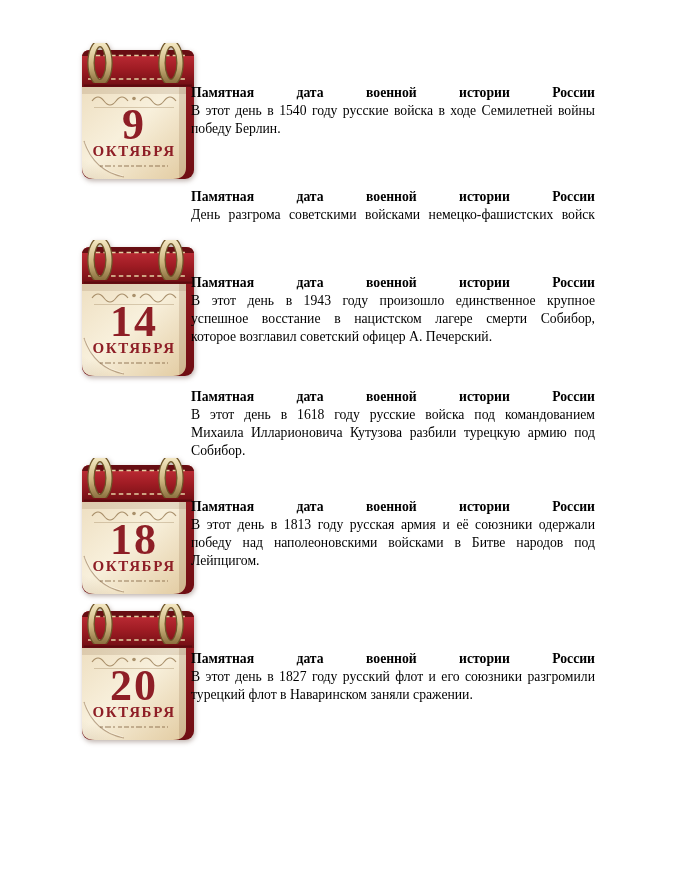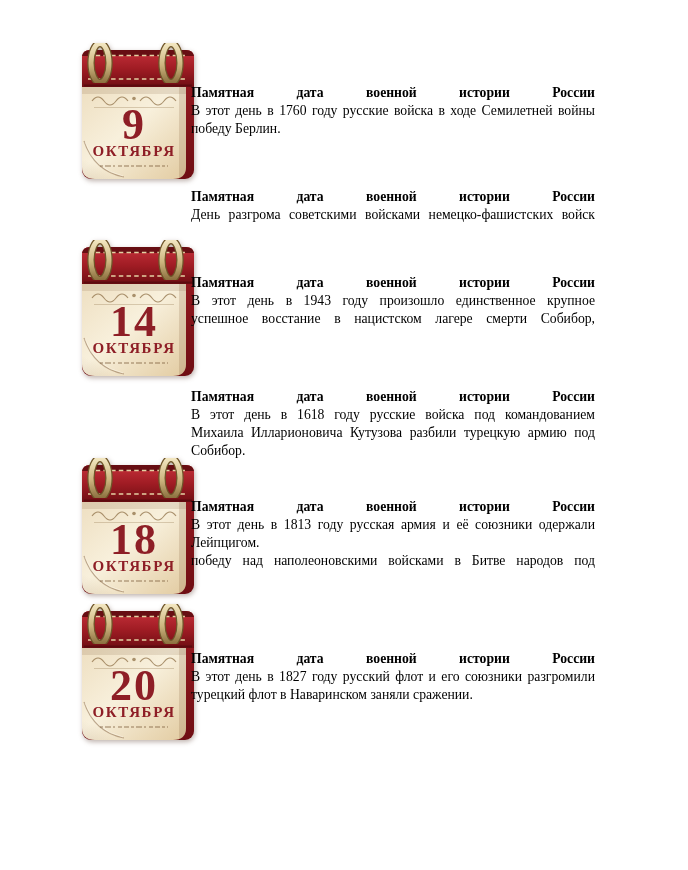--- a/index.html
+++ b/index.html
@@ -112,21 +112,21 @@
 
   <g clip-path="url(#ringclip_0)">
     <ellipse cx="22" cy="20" rx="9" ry="19.5" fill="none" stroke="#6e5529" stroke-width="7.5"></ellipse>
     <ellipse cx="22" cy="20" rx="9" ry="19.5" fill="none" stroke="url(#gold_0)" stroke-width="5"></ellipse>
     <ellipse cx="93" cy="20" rx="9" ry="19.5" fill="none" stroke="#6e5529" stroke-width="7.5"></ellipse>
     <ellipse cx="93" cy="20" rx="9" ry="19.5" fill="none" stroke="url(#gold_0)" stroke-width="5"></ellipse>
   </g>
 </svg></div>
     <section class="entry" style="top: 84px;">
       <div class="entry-heading">Памятная дата военной истории России</div>
-      <div class="entry-line">В этот день в 1760 году русские войска в ходе Семилетней войны</div>
+      <div class="entry-line">В этот день в 1540 году русские войска в ходе Семилетней войны</div>
       <div class="entry-line last">победу Берлин.</div>
     </section>
     <section class="entry" style="top: 188px;">
       <div class="entry-heading">Памятная дата военной истории России</div>
       <div class="entry-line">День разгрома советскими войсками немецко-фашистских войск</div>
     </section>
     <div class="calendar" style="top: 240px;">
 <svg width="120" height="138" viewBox="0 0 120 138">
   <defs>
     <linearGradient id="band_2" x1="0" y1="0" x2="0" y2="1">
@@ -194,20 +194,21 @@
     <ellipse cx="22" cy="20" rx="9" ry="19.5" fill="none" stroke="#6e5529" stroke-width="7.5"></ellipse>
     <ellipse cx="22" cy="20" rx="9" ry="19.5" fill="none" stroke="url(#gold_2)" stroke-width="5"></ellipse>
     <ellipse cx="93" cy="20" rx="9" ry="19.5" fill="none" stroke="#6e5529" stroke-width="7.5"></ellipse>
     <ellipse cx="93" cy="20" rx="9" ry="19.5" fill="none" stroke="url(#gold_2)" stroke-width="5"></ellipse>
   </g>
 </svg></div>
     <section class="entry" style="top: 274px;">
       <div class="entry-heading">Памятная дата военной истории России</div>
       <div class="entry-line">В этот день в 1943 году произошло единственное крупное</div>
       <div class="entry-line">успешное восстание в нацистском лагере смерти Собибор,</div>
+      <div class="entry-line last">которое возглавил советский офицер А. Печерский.</div>
     </section>
     <section class="entry" style="top: 388px;">
       <div class="entry-heading">Памятная дата военной истории России</div>
       <div class="entry-line">В этот день в 1618 году русские войска под командованием</div>
       <div class="entry-line">Михаила Илларионовича Кутузова разбили турецкую армию под</div>
       <div class="entry-line last">Собибор.</div>
     </section>
     <div class="calendar" style="top: 458px;">
 <svg width="120" height="138" viewBox="0 0 120 138">
   <defs>
@@ -275,22 +276,22 @@
   <g clip-path="url(#ringclip_4)">
     <ellipse cx="22" cy="20" rx="9" ry="19.5" fill="none" stroke="#6e5529" stroke-width="7.5"></ellipse>
     <ellipse cx="22" cy="20" rx="9" ry="19.5" fill="none" stroke="url(#gold_4)" stroke-width="5"></ellipse>
     <ellipse cx="93" cy="20" rx="9" ry="19.5" fill="none" stroke="#6e5529" stroke-width="7.5"></ellipse>
     <ellipse cx="93" cy="20" rx="9" ry="19.5" fill="none" stroke="url(#gold_4)" stroke-width="5"></ellipse>
   </g>
 </svg></div>
     <section class="entry" style="top: 498px;">
       <div class="entry-heading">Памятная дата военной истории России</div>
       <div class="entry-line">В этот день в 1813 году русская армия и её союзники одержали</div>
+      <div class="entry-line">победу над наполеоновскими войсками в Битве народов под</div>
       <div class="entry-line last">Лейпцигом.</div>
-      <div class="entry-line">победу над наполеоновскими войсками в Битве народов под</div>
     </section>
     <div class="calendar" style="top: 604px;">
 <svg width="120" height="138" viewBox="0 0 120 138">
   <defs>
     <linearGradient id="band_5" x1="0" y1="0" x2="0" y2="1">
       <stop offset="0" stop-color="#c4303a"></stop>
       <stop offset="0.5" stop-color="#a01c24"></stop>
       <stop offset="1" stop-color="#6f0e13"></stop>
     </linearGradient>
     <linearGradient id="side_5" x1="0" y1="0" x2="0" y2="1">

